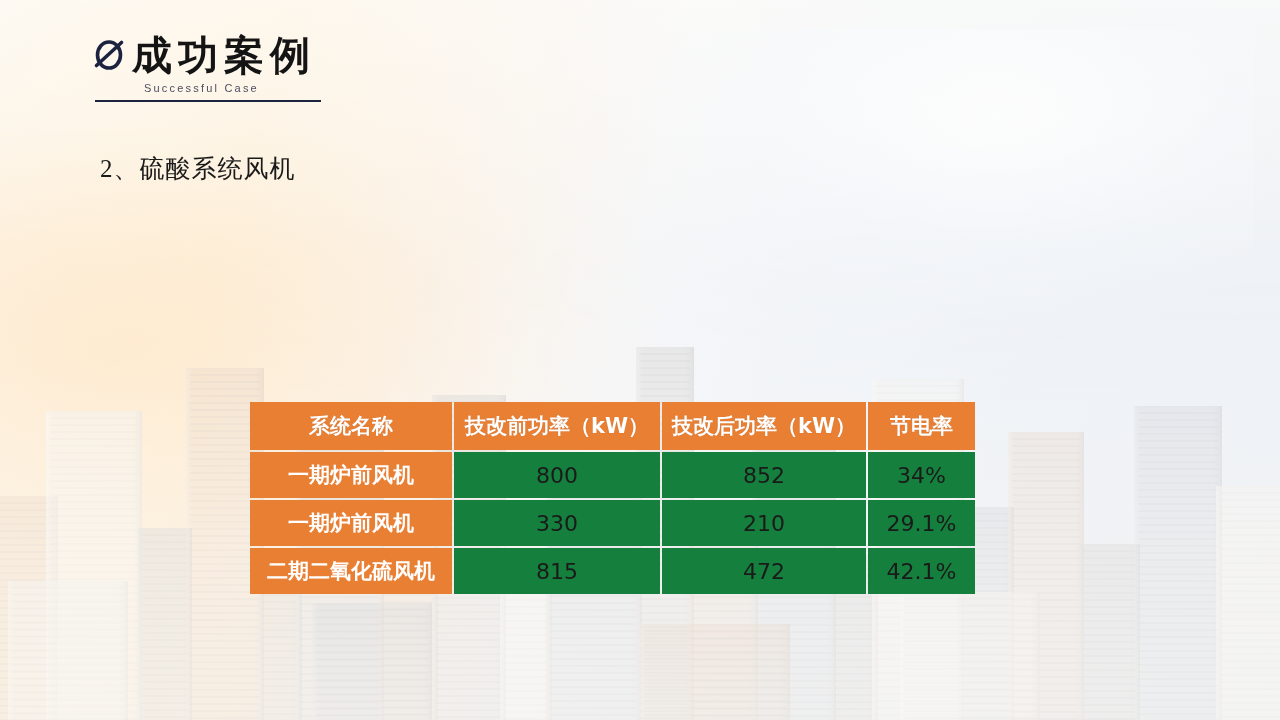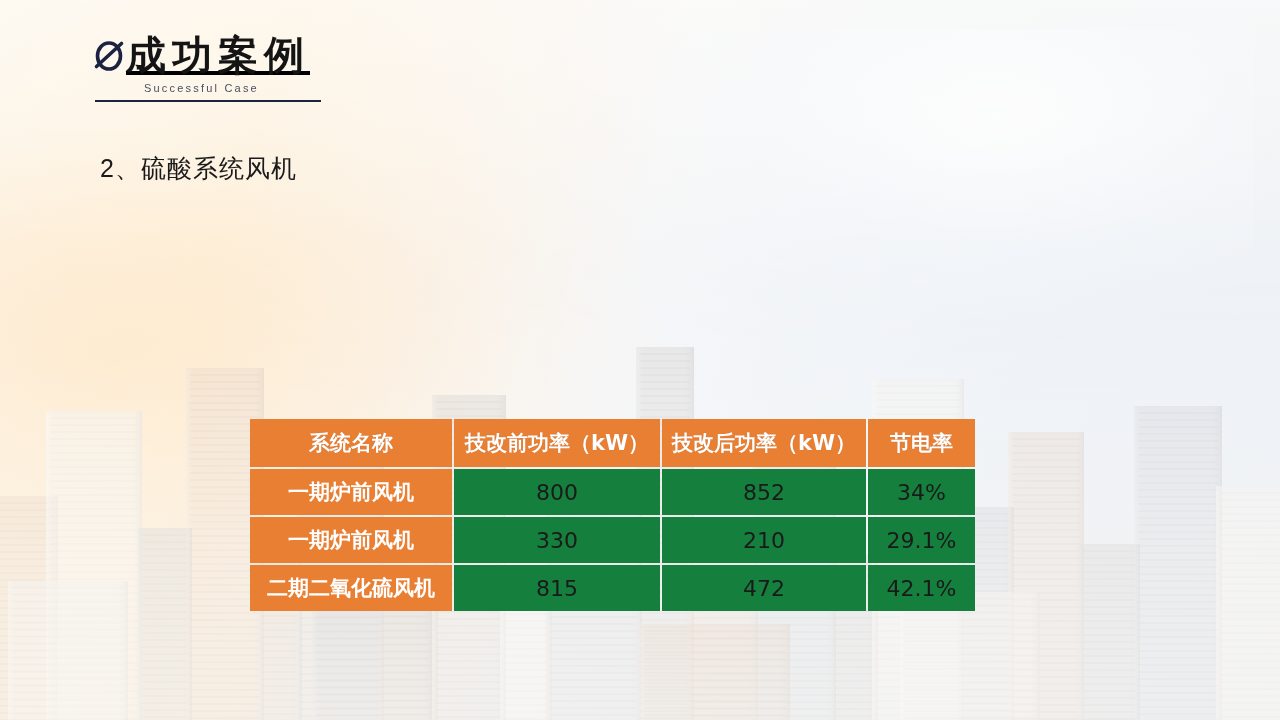--- a/index.html
+++ b/index.html
@@ -133,22 +133,21 @@
 
   
   .title-wrap {
     position: absolute;
     left: 92px;
     top: 34px;
     width: 420px;
   }
   .title-row {
     display: flex;
-    align-items: center;
-    text-decoration: underline;
+    gap: 6px;
   }
   .null-icon {
     width: 34px;
     height: 40px;
     display: block;
     flex: 0 0 auto;
   }
   .title-cn {
     font-family: "DejaVu Sans", "Liberation Sans", sans-serif;
     font-size: 40px;
@@ -173,21 +172,21 @@
     width: 226px;
     height: 2px;
     background: #1c2340;
   }
 
   
   .section-no {
     position: absolute;
     left: 100px;
     top: 152px;
-    font-family: Liberation Sans, sans-serif;
+    font-family: Liberation Serif, serif;
     font-size: 25px;
     color: #1a1a1a;
     letter-spacing: 1px;
     white-space: nowrap;
   }
   .para {
     position: absolute;
     left: 76px;
     top: 206px;
     width: 1178px;
@@ -196,21 +195,21 @@
     color: #1a1a1a;
     line-height: 60px;
   }
   .para .ln { display: block; white-space: nowrap; }
   .para .ln.first { text-indent: 58px; }
 
   
   .tbl-wrap {
     position: absolute;
     left: 248px;
-    top: 417px;
+    top: 400px;
     width: 727px;
   }
   table.data {
     border-collapse: separate;
     border-spacing: 2px;
     width: 100%;
     table-layout: fixed;
   }
   table.data th,
   table.data td {

